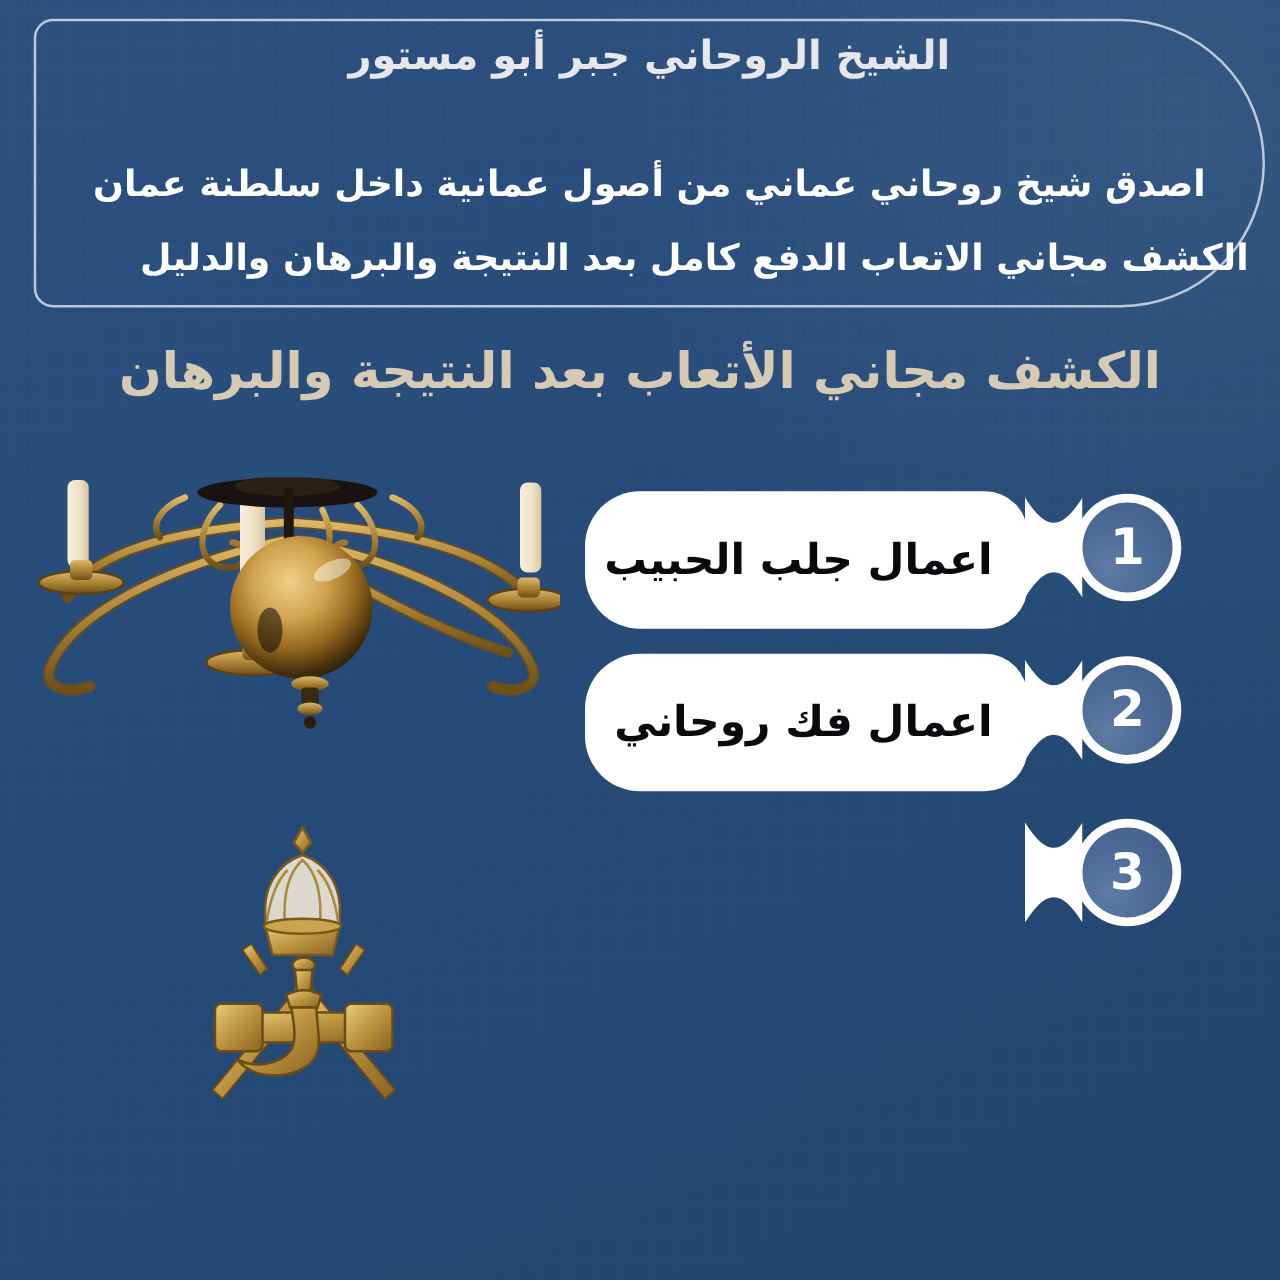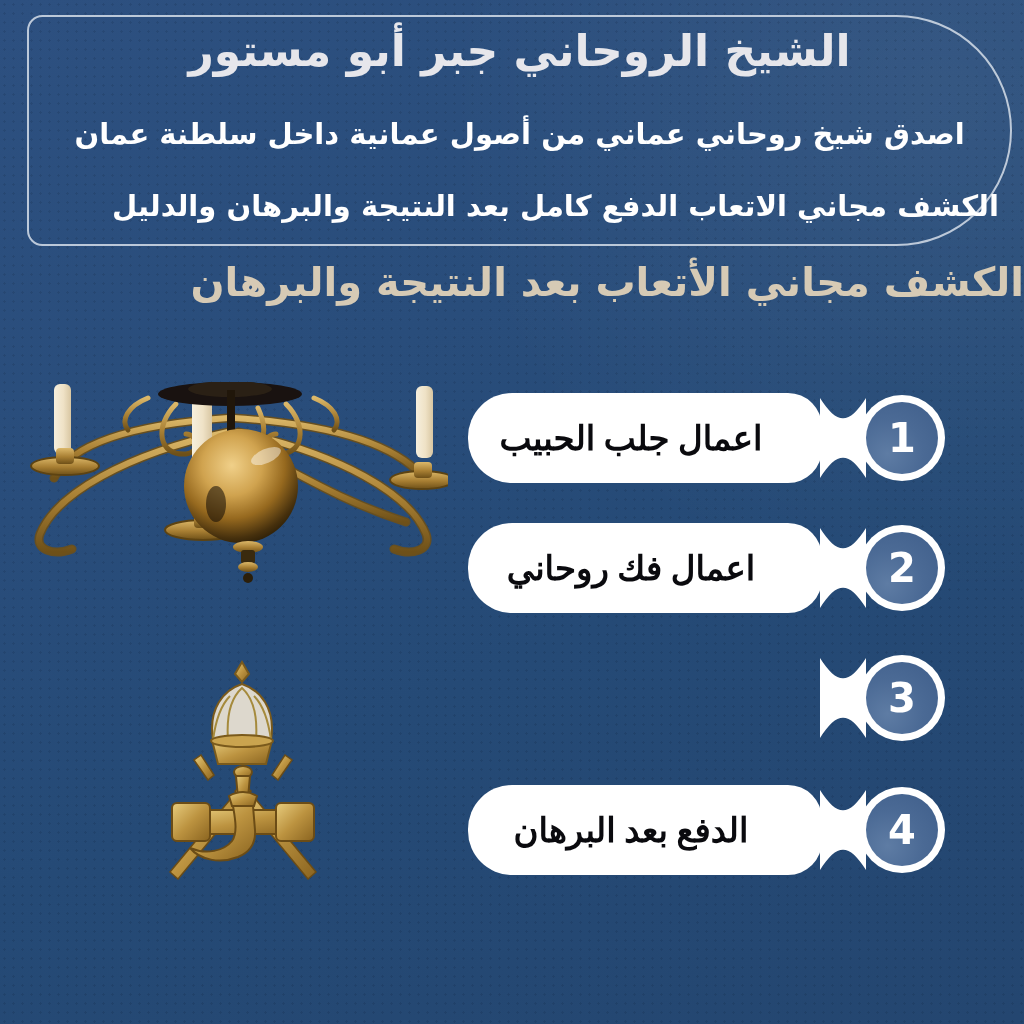--- a/index.html
+++ b/index.html
@@ -21,43 +21,42 @@
 
   
   .frame {
     position:absolute; left:27px; top:15px; width:985px; height:231px;
     border:2px solid rgba(214,222,233,.85);
     border-radius:16px 120px 120px 16px;
   }
   .frame-title {
     position:absolute; top:8px; left:0; width:100%;
     text-align:center; direction:rtl;
-    font-size:44px; font-weight:bold; color:#e6e6eb;
+    font-size:32px; font-weight:bold; color:#e6e6eb;
     letter-spacing:0;
   }
   .frame-line { position:absolute; left:0; width:100%; text-align:center; direction:rtl;
     font-size:29px; font-weight:bold; color:#ffffff; }
-  .frame-line.l1 { top:100px; }
+  .frame-line.l1 { top:113px; }
   .frame-line.l2 { top:172px;margin-left:36px; }
 
   
   .tagline {
-    position:absolute; top:259px; left:0; width:100%;
-    direction:rtl;
+    position:absolute; top:274px; left:0; width:100%;
+    text-align:center; direction:rtl;
     font-size:40px; font-weight:bold; color:#d6cab5;
   }
 
   
   .service-item { position:absolute; left:468px; width:480px; height:90px; }
   .pill {
-    position:absolute; left:0; top:0; width:354px; height:90px;
+    position:absolute; left:0; top:0; width:354px; height:110px;
     background:#ffffff; border-radius:44px 34px 34px 44px;
-    display:flex; align-items:center; justify-content:center;
+    display:flex; align-items:center; justify-content:flex-end;
     padding-right:28px;
-    font-family:Liberation Serif, serif;
   }
   .pill-label {
     direction:rtl; white-space:nowrap;
     font-size:34px; font-weight:bold; color:#0a0a0e;
   }
   .neck { position:absolute; left:352px; top:0; width:46px; height:90px; }
   .neck path { fill:#ffffff; }
   .badge {
     position:absolute; left:391px; top:2px; width:86px; height:86px;
     background:#ffffff; border-radius:50%;
@@ -233,27 +232,14 @@
     <svg class="neck" viewBox="0 0 46 90">
         <path d="M0 5 C 17 32, 29 32, 46 5 L 46 85 C 29 58, 17 58, 0 85 Z"></path>
       </svg>
     <div class="badge">
       <div class="badge-core">
         <span class="badge-num">3</span>
       </div>
     </div>
   </div>
 
-  <div class="service-item" style="top:785px">
-    <div class="pill">
-      <span class="pill-label">الدفع بعد البرهان</span>
-    </div>
-    <svg class="neck" viewBox="0 0 46 90">
-        <path d="M0 5 C 17 32, 29 32, 46 5 L 46 85 C 29 58, 17 58, 0 85 Z"></path>
-      </svg>
-    <div class="badge">
-      <div class="badge-core">
-        <span class="badge-num">4</span>
-      </div>
-    </div>
-  </div>
 
 </div>
 
 </body></html>

